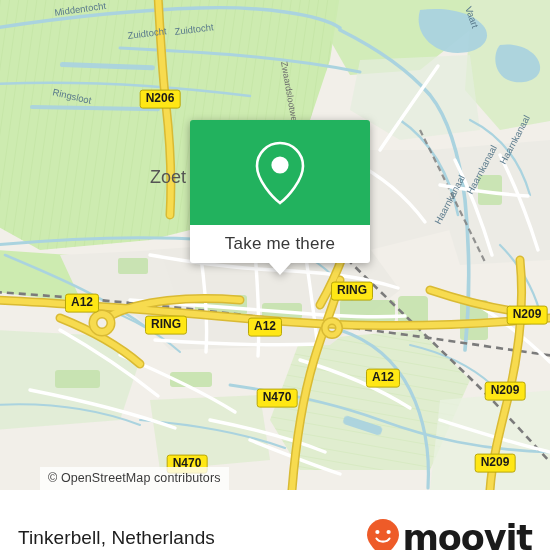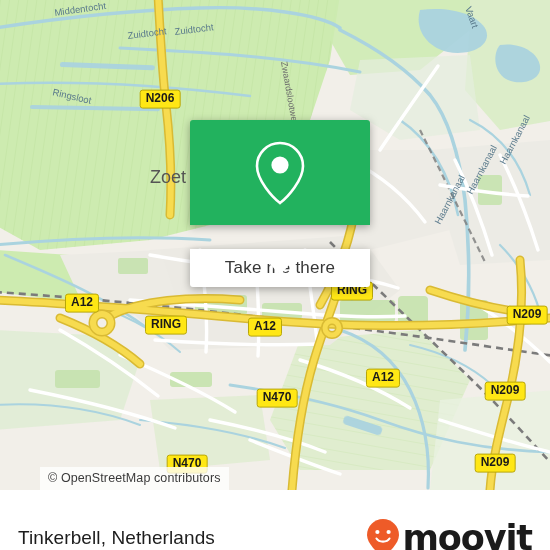--- a/index.html
+++ b/index.html
@@ -30,21 +30,21 @@
   .popup{
     position:absolute;left:190px;top:120px;width:180px;
     filter:drop-shadow(0 2px 4px rgba(0,0,0,.33));
   }
   .popup-head{
     background:#22b25e;height:105px;border-radius:3px 3px 0 0;
     display:flex;align-items:center;justify-content:center;
   }
   .popup-body{
     background:#fff;border-radius:0 0 3px 3px;height:38px;
-    display:flex;align-items:center;justify-content:center;margin-top:24px;
+    display:flex;align-items:center;justify-content:center;
   }
   .popup-body span{
     color:#383838;font-size:17px;letter-spacing:.2px;
   }
   .popup-tail{
     position:absolute;left:50%;top:143px;margin-left:-11px;
     width:0;height:0;
     border-left:11px solid transparent;
     border-right:11px solid transparent;
     border-top:12px solid #fff;

